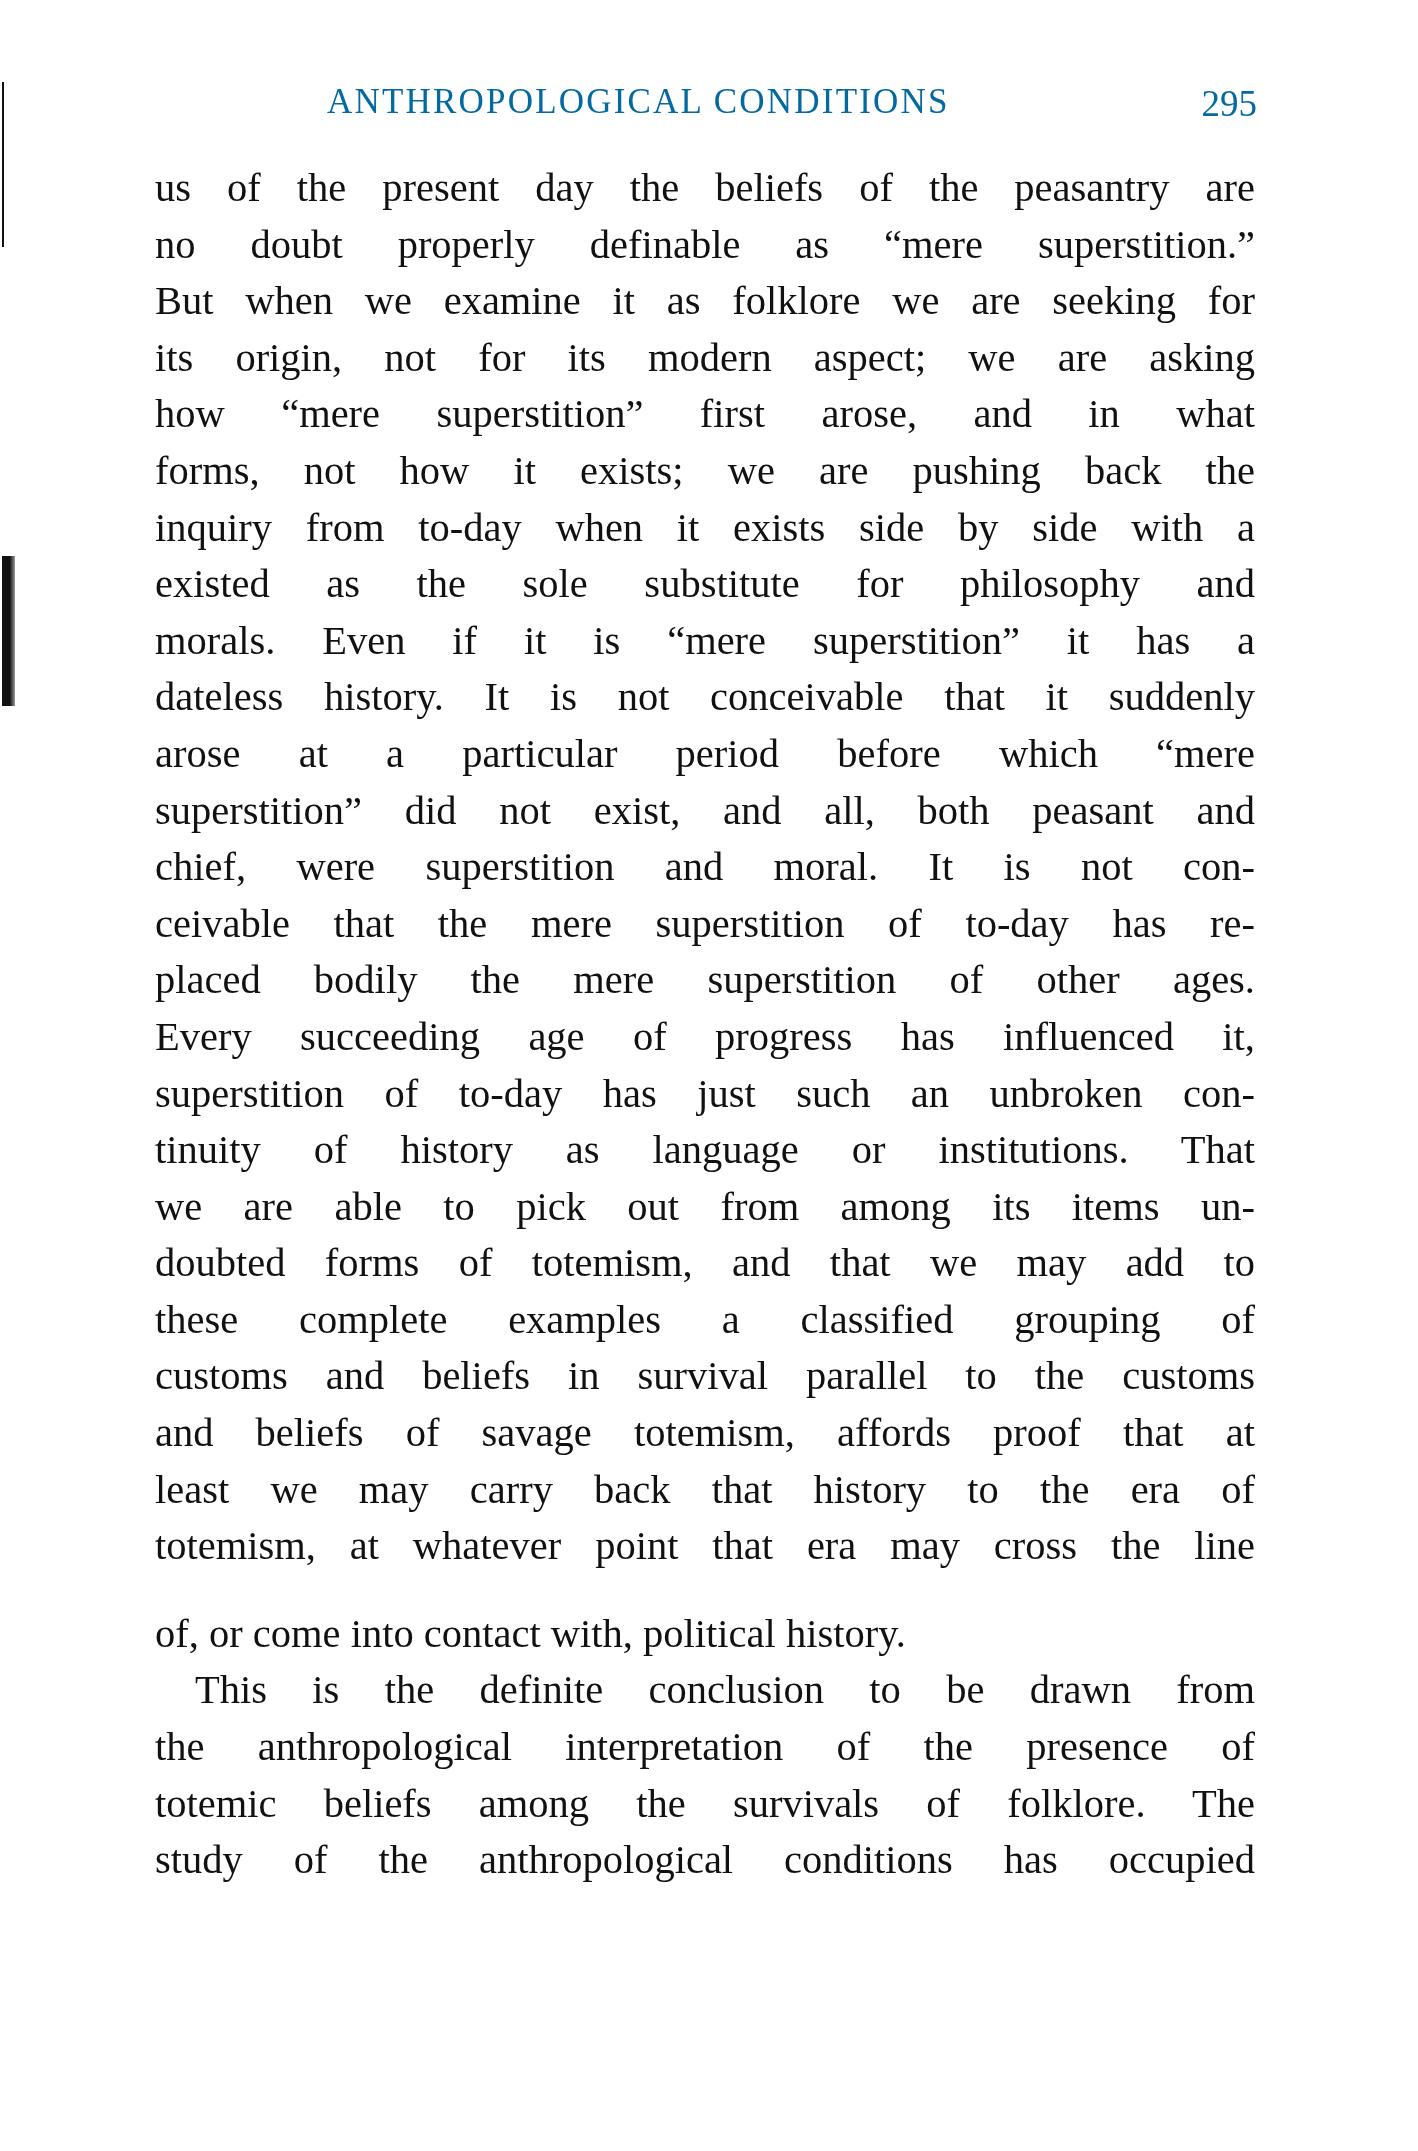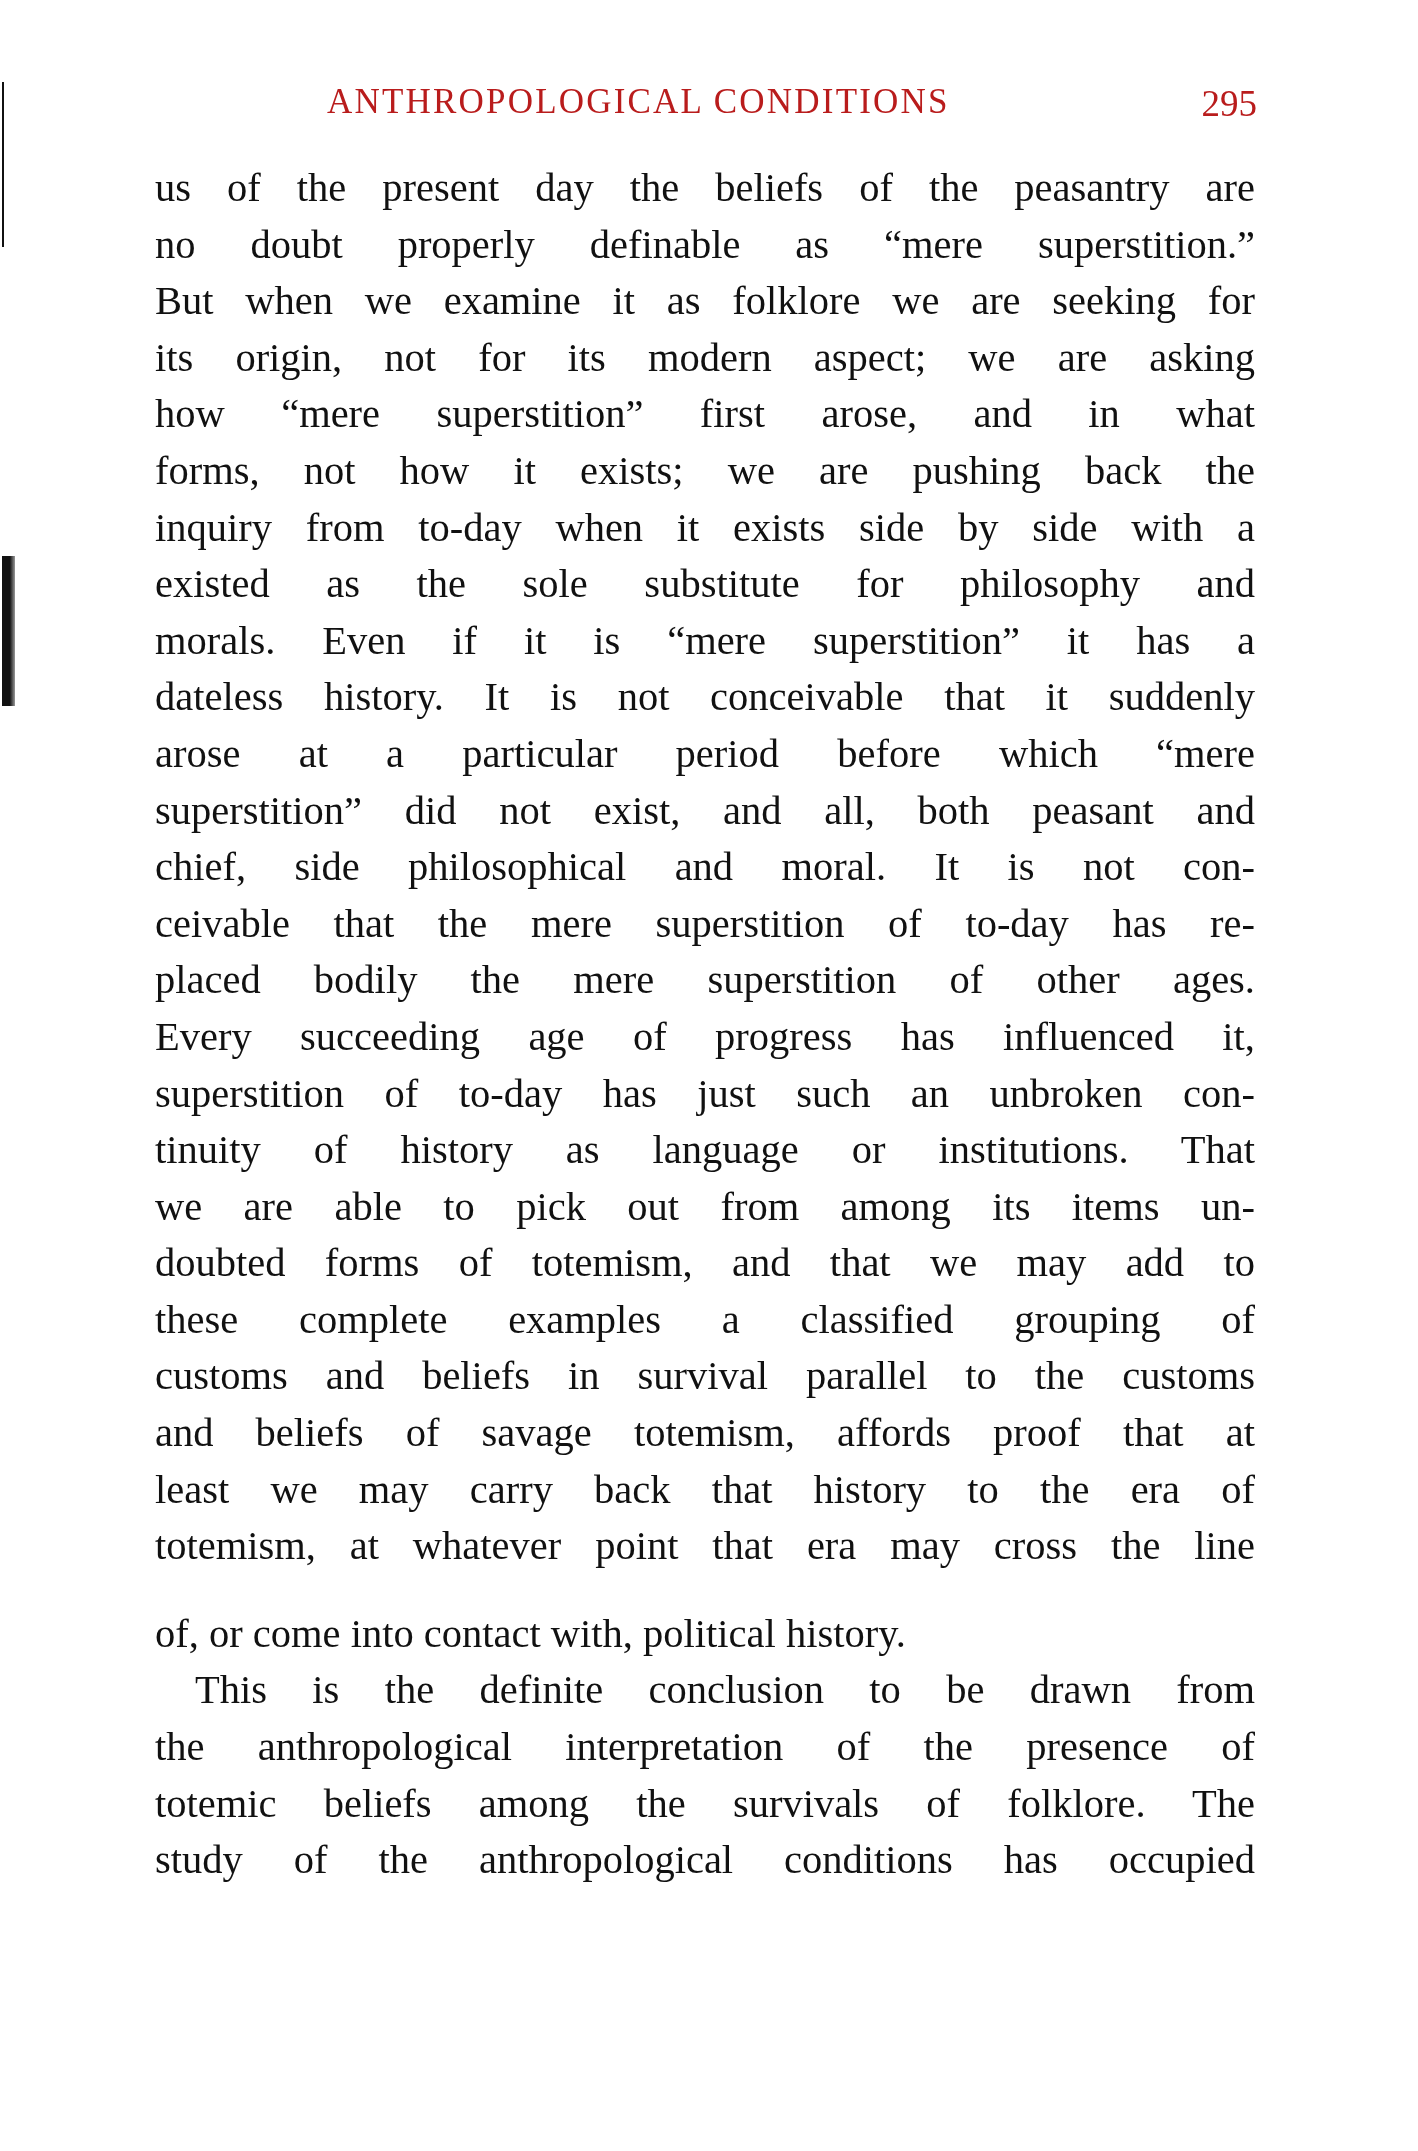--- a/index.html
+++ b/index.html
@@ -1,20 +1,20 @@
 <!DOCTYPE html>
 <html><head>
 <meta charset="utf-8">
 <style>
   html, body { margin: 0; padding: 0; background: #ffffff; }
   body { width: 1418px; height: 2151px; position: relative; overflow: hidden; }
   .page { position: absolute; left: 0; top: 0; width: 1418px; height: 2151px; background: #ffffff; }
   .running-head {
     position: absolute; left: 157px; top: 72px; width: 1100px; height: 60px;
-    font-family: "Liberation Serif", "DejaVu Serif", serif; color: #b91c1c;
+    font-family: "Liberation Serif", "DejaVu Serif", serif; color: #0369a1;
   }
   .running-title {
     position: absolute; left: 170px; top: 0; font-size: 35px; letter-spacing: 2.2px;
     line-height: 60px;
   }
   .page-number {
     position: absolute; right: 0; top: 2px; font-size: 37px; line-height: 60px;
     font-variant-numeric: oldstyle-nums;
   }
   .body-text {
@@ -53,21 +53,21 @@
         <span class="line">But when we examine it as folklore we are seeking for</span>
         <span class="line">its origin, not for its modern aspect; we are asking</span>
         <span class="line">how “mere superstition” first arose, and in what</span>
         <span class="line">forms, not how it exists; we are pushing back the</span>
         <span class="line">inquiry from to-day when it exists side by side with a</span>
         <span class="line">existed as the sole substitute for philosophy and</span>
         <span class="line">morals. Even if it is “mere superstition” it has a</span>
         <span class="line">dateless history. It is not conceivable that it suddenly</span>
         <span class="line">arose at a particular period before which “mere</span>
         <span class="line">superstition” did not exist, and all, both peasant and</span>
-        <span class="line">chief, side philosophical and moral. It is not con-</span>
+        <span class="line">chief, were superstition and moral. It is not con-</span>
         <span class="line">ceivable that the mere superstition of to-day has re-</span>
         <span class="line">placed bodily the mere superstition of other ages.</span>
         <span class="line">Every succeeding age of progress has influenced it,</span>
         <span class="line">superstition of to-day has just such an unbroken con-</span>
         <span class="line">tinuity of history as language or institutions. That</span>
         <span class="line">we are able to pick out from among its items un-</span>
         <span class="line">doubted forms of totemism, and that we may add to</span>
         <span class="line">these complete examples a classified grouping of</span>
         <span class="line">customs and beliefs in survival parallel to the customs</span>
         <span class="line">and beliefs of savage totemism, affords proof that at</span>

